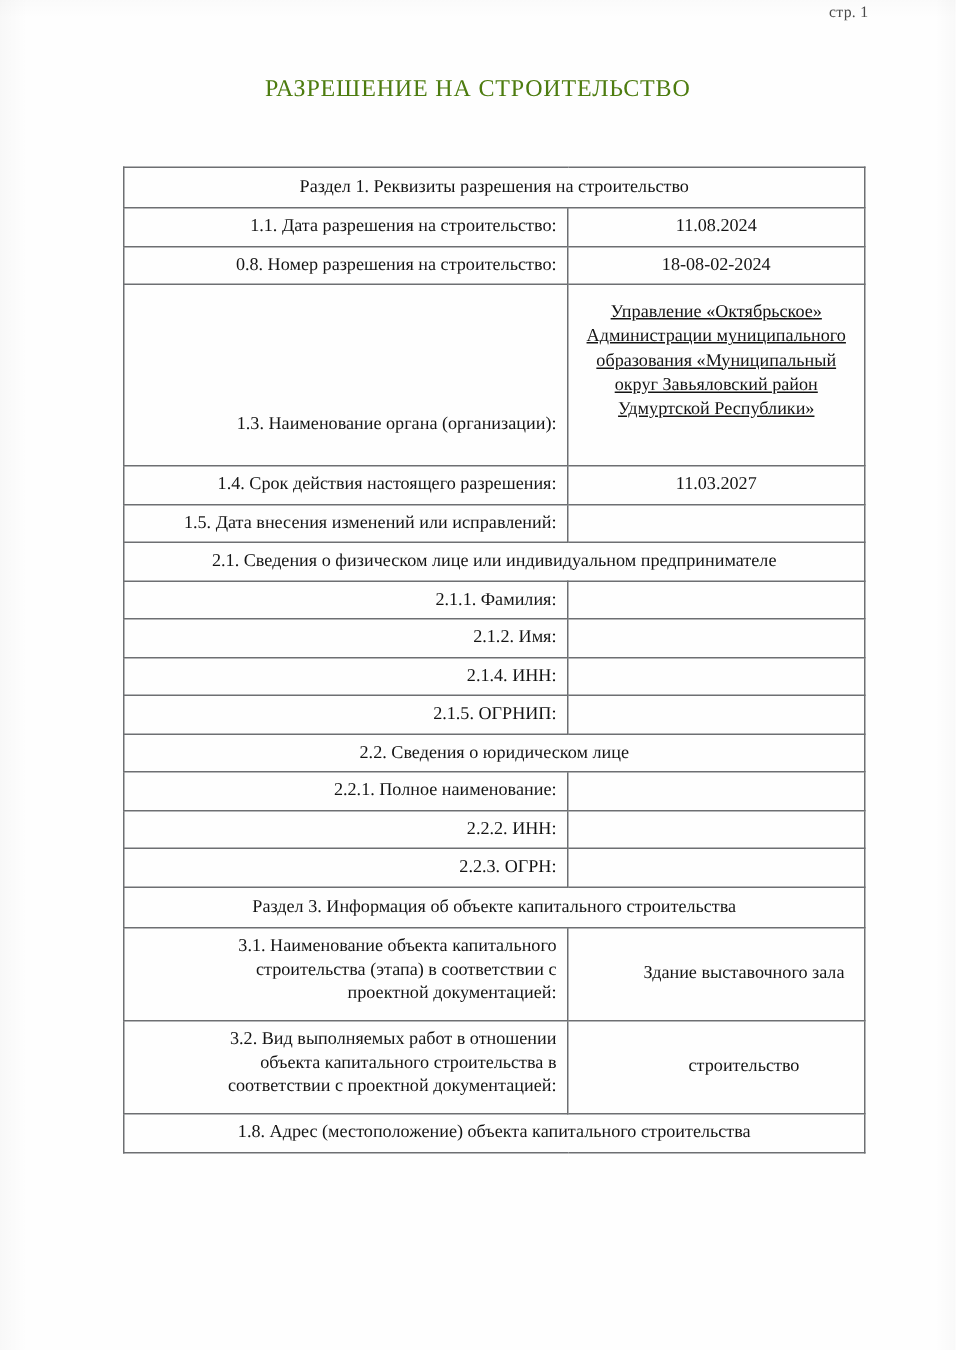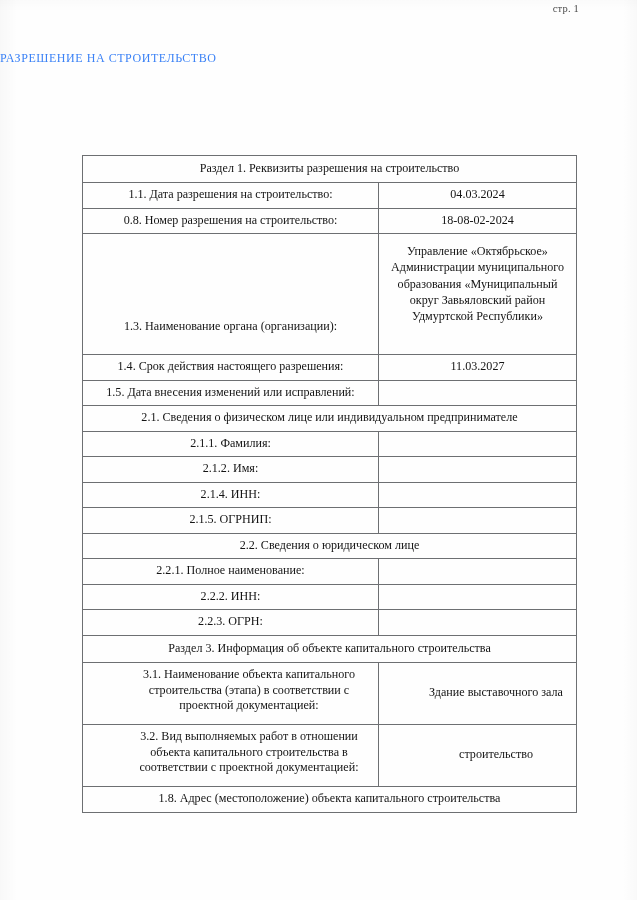--- a/index.html
+++ b/index.html
@@ -44,47 +44,47 @@
     letter-spacing: 0.2px;
     color: #4a4a4a;
     margin-left: 12px;
   }
 
   .doc-title {
     position: absolute;
     top: 51px;
     left: 0;
     right: 0;
-    font-size: 12px;
+    text-align: center;
+    font-size: 16px;
     letter-spacing: 0.55px;
-    color: #3b82f6;
+    color: #4d7c0f;
   }
 
   .doc-table {
     position: absolute;
     left: 82px;
     top: 111px;
     width: 488px;
     border-collapse: collapse;
     table-layout: fixed;
-    margin-top: 44px;
   }
 
   .doc-table td {
     border: 1px solid #6d6f72;
     font-size: 12.1px;
     line-height: 1.28;
     padding: 4px 7px 5px 7px;
     vertical-align: top;
     color: #141414;
   }
 
   td.label {
     width: 296px;
-    text-align: center;
+    text-align: right;
   }
   td.value {
     width: 198px;
     text-align: center;
     vertical-align: middle;
   }
   td.section {
     text-align: center;
     padding: 5px 7px 6px 7px;
   }
@@ -94,20 +94,21 @@
   }
   td.label-bottom {
     vertical-align: bottom;
     padding-bottom: 20px;
   }
   td.value-multiline {
     text-align: center;
     vertical-align: top;
     padding-top: 9px;
     line-height: 1.33;
+    text-decoration: underline;
   }
   td.tall {
     height: 96px;
   }
   td.tall3 {
     height: 52px;
     padding-left: 44px;
   }
   .ml {
     display: block;
@@ -128,21 +129,21 @@
       <col style="width:198px">
     </colgroup>
     <tbody>
 
       <tr>
         <td class="section" colspan="2">Раздел 1. Реквизиты разрешения на строительство</td>
       </tr>
 
       <tr>
         <td class="label">1.1. Дата разрешения на строительство:</td>
-        <td class="value">04.03.2024</td>
+        <td class="value">11.08.2024</td>
       </tr>
 
       <tr>
         <td class="label">0.8. Номер разрешения на строительство:</td>
         <td class="value">18-08-02-2024</td>
       </tr>
 
       <tr>
         <td class="label label-bottom tall">1.3. Наименование органа (организации):</td>
         <td class="value-multiline tall">

